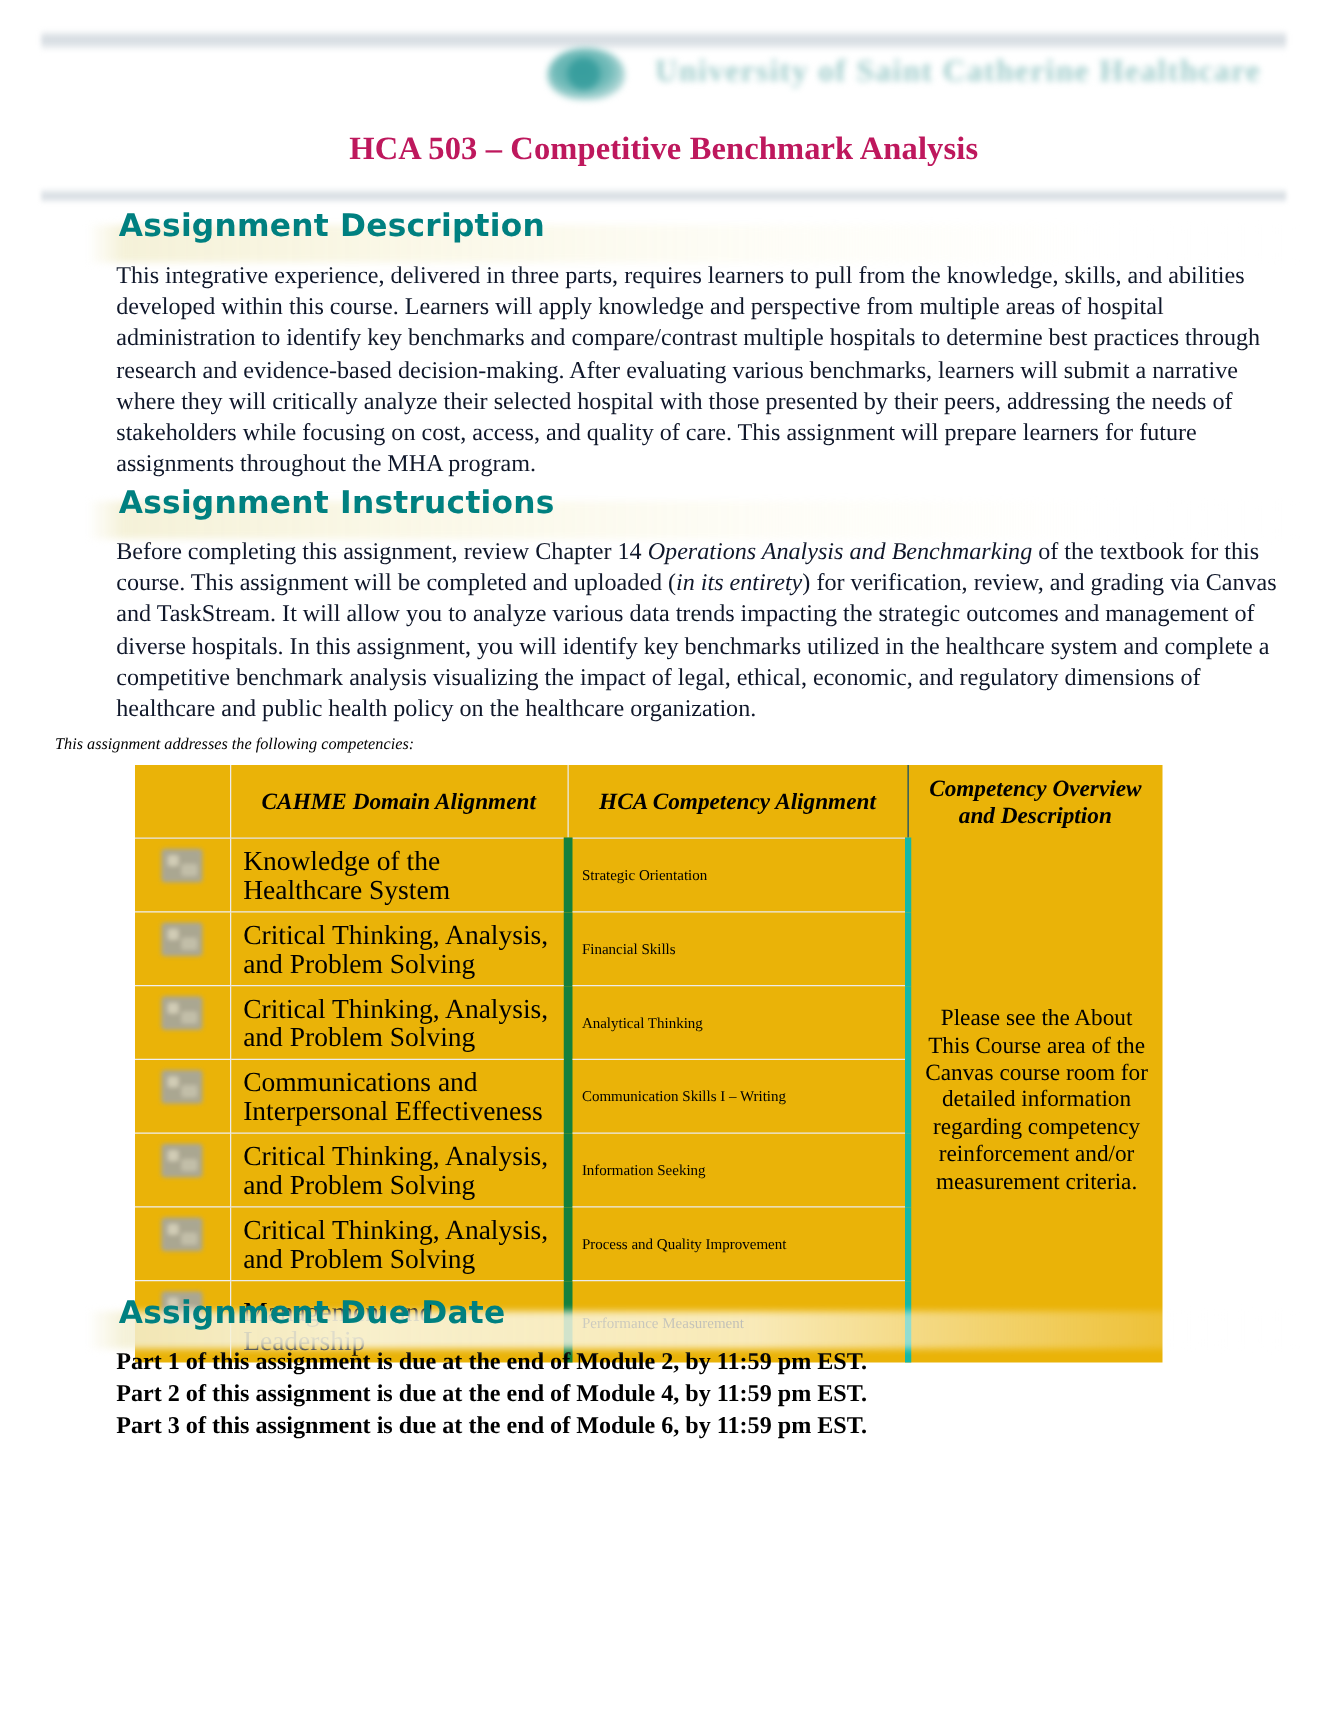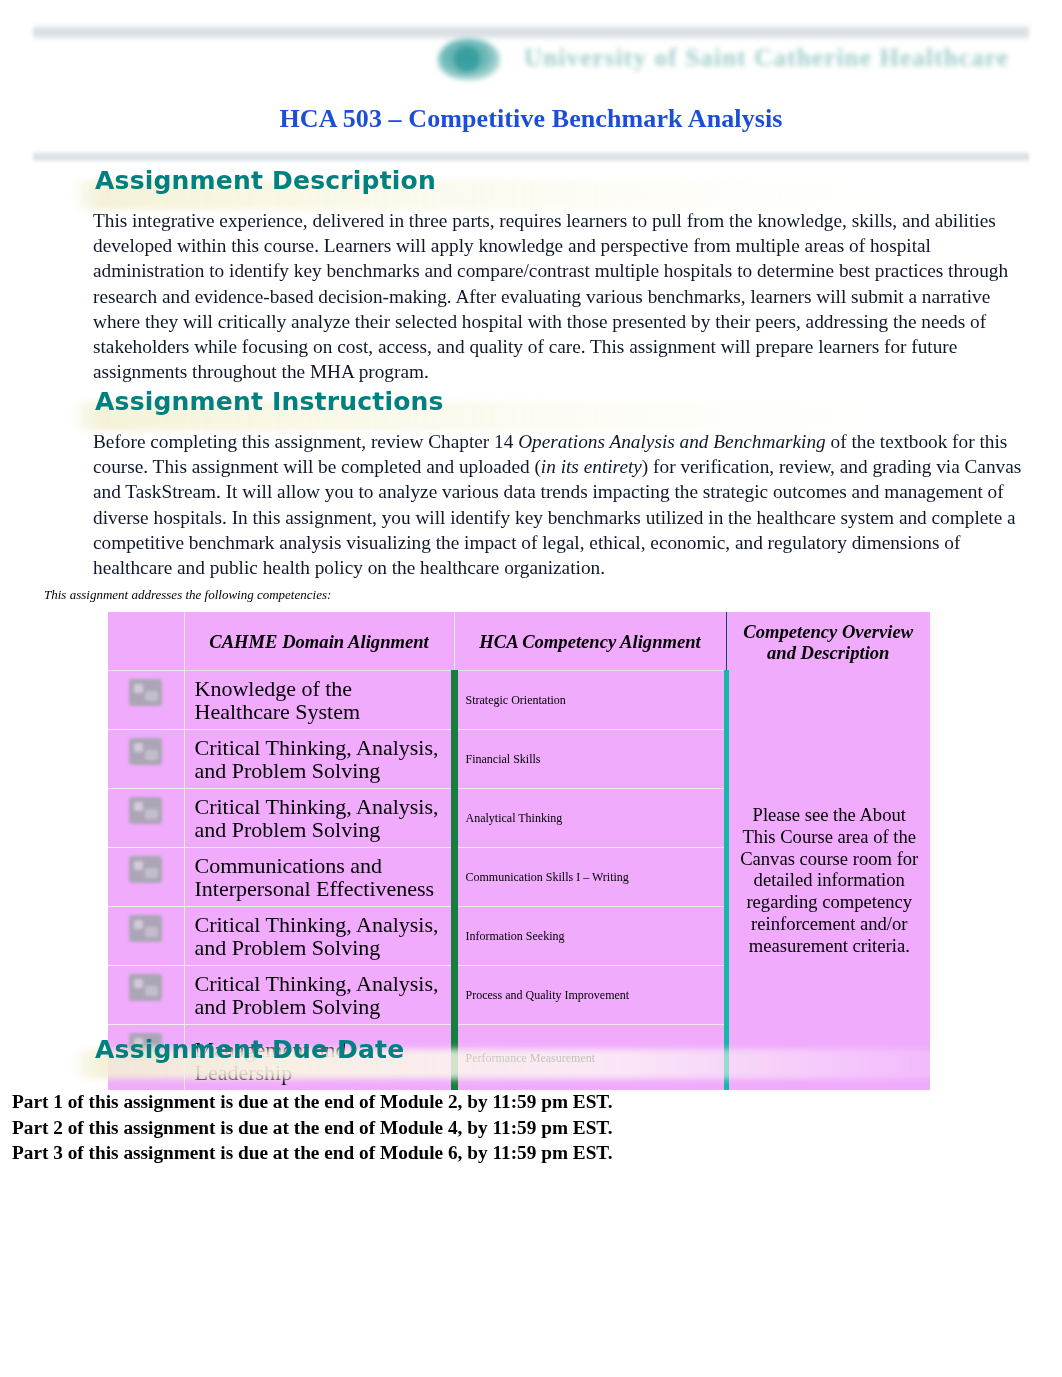--- a/index.html
+++ b/index.html
@@ -86,21 +86,21 @@
 
   .doc-title {
     position: absolute;
     left: 0;
     top: 104px;
     width: 1062px;
     text-align: center;
     font-family: "Liberation Serif", "DejaVu Serif", serif;
     font-size: 26px;
     font-weight: 700;
-    color: #1d4ed8;
+    color: #be185d;
     letter-spacing: 0.1px;
   }
 
   .rule-band {
     position: absolute;
     left: 33px;
     top: 150px;
     width: 996px;
     height: 13px;
     background: linear-gradient(to bottom,
@@ -172,21 +172,21 @@
   .comp-table-wrap {
     position: absolute;
     left: 108px;
     top: 612px;
     width: 822px;
   }
   .comp-table {
     border-collapse: collapse;
     width: 822px;
     table-layout: fixed;
-    background: #f0abfc;
+    background: #eab308;
   }
   .comp-table col.c-icon  { width: 76px; }
   .comp-table col.c-cahme { width: 270px; }
   .comp-table col.c-hca   { width: 272px; }
   .comp-table col.c-over  { width: 204px; }
 
   .comp-table th, .comp-table td {
     vertical-align: top;
     padding: 0;
   }
@@ -271,21 +271,22 @@
     left: 16px;
     top: 12px;
     width: 13px;
     height: 10px;
     background: #bcc1c5;
     border-radius: 2px;
   }
 
   
   .due-list {
-    margin: 12px;
+    margin: 0;
+    padding-left: 93px;
     font-size: 19.3px;
     font-weight: 700;
     line-height: 25.5px;
   }
   .due-list div { white-space: nowrap; }
 
   i.it { font-style: italic; text-align: right; }
 </style>
 </head>
 <body>

